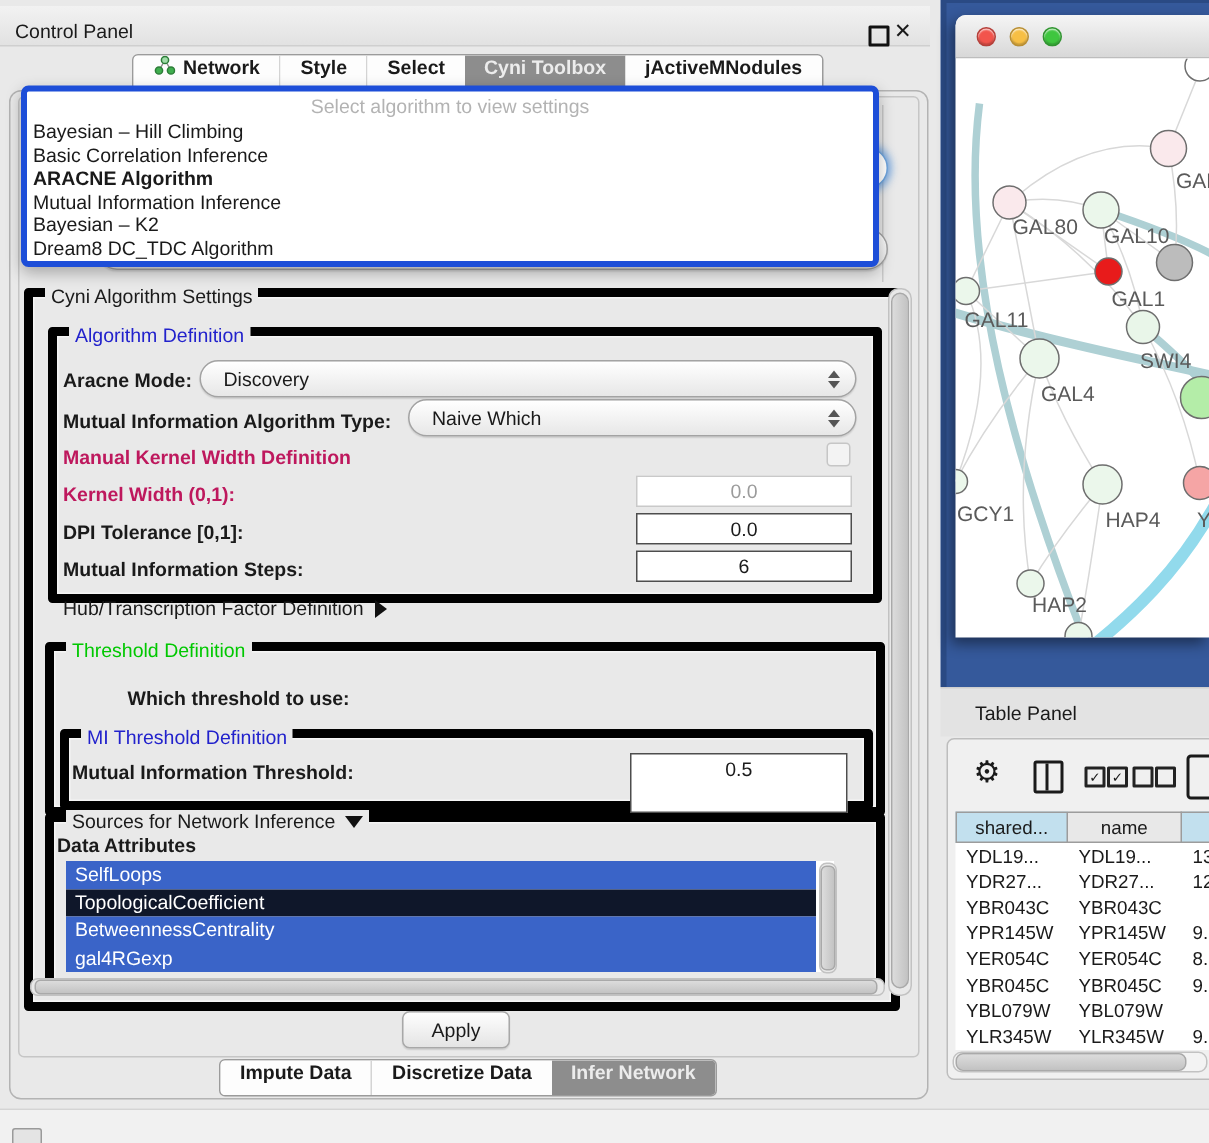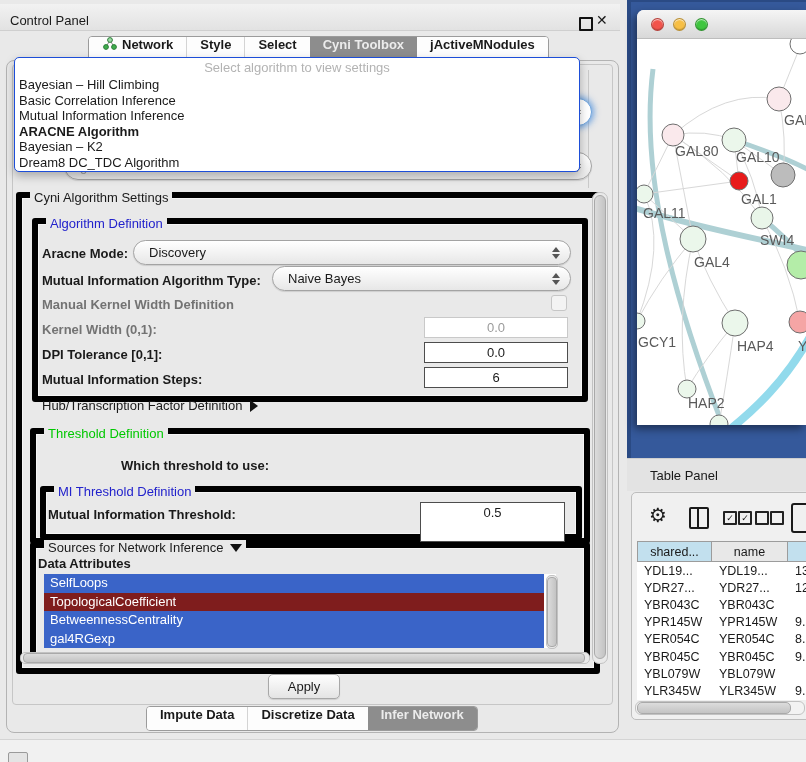--- a/index.html
+++ b/index.html
@@ -36,31 +36,31 @@
            border-bottom:5px solid #555;}
   .spin-down{width:0;height:0;border-left:4px solid transparent;border-right:4px solid transparent;
            border-top:5px solid #555;}
   #focus-combo{left:66px;top:98px;width:526px;height:28px;border-radius:14px;background:#fff;
                border:1px solid #6fa4dc;box-shadow:0 0 6px 2px rgba(80,145,220,.8);z-index:2;}
   #network-combo{left:64px;top:152px;width:528px;height:28px;border-radius:14px;z-index:2;color:#9d9d9d;}
   .tfield{position:absolute;background:#fff;border:1px solid #4d4d4d;font-size:13px;text-align:center;
           padding:2px 7px;box-sizing:border-box;}
   .tfield.disabled{border:1px solid #c9c9c9;color:#9b9b9b;}
   
-  #algo-dropdown{left:14px;top:57px;width:564px;height:113px;background:#fff;border:1px solid #1d4ed8;
+  #algo-dropdown{left:14px;top:57px;width:564px;height:113px;background:#fff;border:4px solid #1d4ed8;
                  border-radius:5px;box-shadow:0 4px 10px rgba(0,0,0,.28);z-index:5;}
   #algo-placeholder{width:100%;text-align:center;color:#b3b3b3;font-size:13px;padding-top:2px;height:17px;}
   .algo-item{font-size:13px;line-height:15.6px;padding-left:4px;white-space:nowrap;}
   .algo-item.bold{font-weight:bold;}
   
   .grp{position:absolute;border:6px solid #000000;border-radius:3px;
        box-shadow:inset 0 0 0 1px rgba(255,255,255,.55);}
   .grp-title{position:absolute;top:-8px;left:8px;background:#e9e9e9;padding:0 4px;font-size:13px;white-space:nowrap;}
   .lbl{position:absolute;font-size:13px;font-weight:bold;white-space:nowrap;}
-  .lbl.disabled{color:#737373;}
+  .lbl.disabled{color:#be185d;}
   .plain{position:absolute;font-size:13px;white-space:nowrap;}
   .tri-right{display:inline-block;width:0;height:0;border-top:6px solid transparent;
              border-bottom:6px solid transparent;border-left:8px solid #111;margin-left:8px;vertical-align:-2px;}
   .tri-down{display:inline-block;width:0;height:0;border-left:6px solid transparent;
             border-right:6px solid transparent;border-top:8px solid #111;margin-left:6px;vertical-align:0px;}
   
   .sb-track{position:absolute;background:#e9e9e9;border:1px solid #c2c2c2;border-radius:7px;}
   .sb-thumb{position:absolute;background:linear-gradient(90deg,#dcdcdc,#c3c3c3);border:1px solid #a9a9a9;border-radius:6px;}
   .sb-thumb.h{background:linear-gradient(#dcdcdc,#c3c3c3);}
   
@@ -156,22 +156,22 @@
         <div class="spin-up"></div>
         <div class="spin-down"></div>
       </div>
   </div>
 
   <div id="algo-dropdown" class="abs">
     <div id="algo-placeholder">Select algorithm to view settings</div>
     <div>
         <div class="algo-item">Bayesian – Hill Climbing</div>
         <div class="algo-item">Basic Correlation Inference</div>
+        <div class="algo-item bold">ARACNE Algorithm</div>
         <div class="algo-item">Mutual Information Inference</div>
-        <div class="algo-item bold">ARACNE Algorithm</div>
         <div class="algo-item">Bayesian – K2</div>
         <div class="algo-item">Dream8 DC_TDC Algorithm</div>
       </div>
   </div>
 
   <div class="grp" style="left:16px;top:192px;width:572px;height:470px;">
     <span class="grp-title">Cyni Algorithm Settings</span>
   </div>
   <div class="sb-track" style="left:592px;top:192px;width:14px;height:470px;">
     <div class="sb-thumb" style="left:1px;top:2px;width:10px;height:462px;"></div>
@@ -183,21 +183,21 @@
   <div class="lbl" style="left:42px;top:246px;">Aracne Mode:</div>
   <div class="combo" style="left:133px;top:240px;width:438px;height:25px;">
     <span>Discovery</span>
     <div class="spinner">
         <div class="spin-up"></div>
         <div class="spin-down"></div>
       </div>
   </div>
   <div class="lbl" style="left:42px;top:273px;">Mutual Information Algorithm Type:</div>
   <div class="combo" style="left:272px;top:266px;width:299px;height:25px;">
-    <span>Naive Bayes</span>
+    <span>Naive Which</span>
     <div class="spinner">
         <div class="spin-up"></div>
         <div class="spin-down"></div>
       </div>
   </div>
   <div class="lbl disabled" style="left:42px;top:297px;">Manual Kernel Width Definition</div>
   <div class="abs" style="left:551px;top:295px;width:14px;height:14px;border:1px solid #c6c6c6;border-radius:3px;background:#f3f3f3;"></div>
   <div class="lbl disabled" style="left:42px;top:322px;">Kernel Width (0,1):</div>
   <div class="tfield disabled" style="left:424px;top:317px;width:144px;height:21px;">0.0</div>
   <div class="lbl" style="left:42px;top:347px;">DPI Tolerance [0,1]:</div>
@@ -205,34 +205,34 @@
   <div class="lbl" style="left:42px;top:372px;">Mutual Information Steps:</div>
   <div class="tfield" style="left:424px;top:367px;width:144px;height:21px;">6</div>
 
   <div class="plain" style="left:42px;top:398px;">
     <span>Hub/Transcription Factor Definition</span><span class="tri-right"></span>
   </div>
 
   <div class="grp" style="left:30px;top:428px;width:548px;height:104px;">
     <span class="grp-title" id="thr-title" style="color: rgb(0, 200, 0);">Threshold Definition</span>
   </div>
-  <div class="lbl" style="left:85px;top:458px;margin-left:36px;">Which threshold to use:</div>
+  <div class="lbl" style="left:85px;top:458px;">Which threshold to use:</div>
   <div class="grp" style="left:40px;top:486px;width:530px;height:42px;">
     <span class="grp-title" id="mithr-title" style="color: rgb(34, 34, 204);">MI Threshold Definition</span>
   </div>
   <div class="lbl" style="left:48px;top:507px;">Mutual Information Threshold:</div>
   <div class="tfield" style="left:420px;top:502px;width:145px;height:40px;">0.5</div>
 
   <div class="grp" style="left:30px;top:542px;width:548px;height:106px;">
     <span class="grp-title"><span>Sources for Network Inference</span><span class="tri-down"></span></span>
   </div>
   <div class="lbl" style="left:38px;top:556px;">Data Attributes</div>
   <div id="attr-list" class="abs">
       <div class="attr-item" style="background: rgb(58, 100, 200);">SelfLoops</div>
-      <div class="attr-item" style="background: #7f1d1d;">TopologicalCoefficient</div>
+      <div class="attr-item" style="background: #0f172a;">TopologicalCoefficient</div>
       <div class="attr-item" style="background: rgb(58, 100, 200);">BetweennessCentrality</div>
       <div class="attr-item" style="background: rgb(58, 100, 200);">gal4RGexp</div>
     </div>
   <div class="sb-track" style="left:546px;top:575px;width:10px;height:72px;border-radius:5px;">
     <div class="sb-thumb" style="left:0px;top:1px;width:8px;height:68px;border-radius:4px;"></div>
   </div>
   <div class="sb-track" style="left:20px;top:652px;width:568px;height:10px;border-radius:5px;">
     <div class="sb-thumb h" style="left:2px;top:0px;width:560px;height:8px;border-radius:4px;"></div>
   </div>
 

